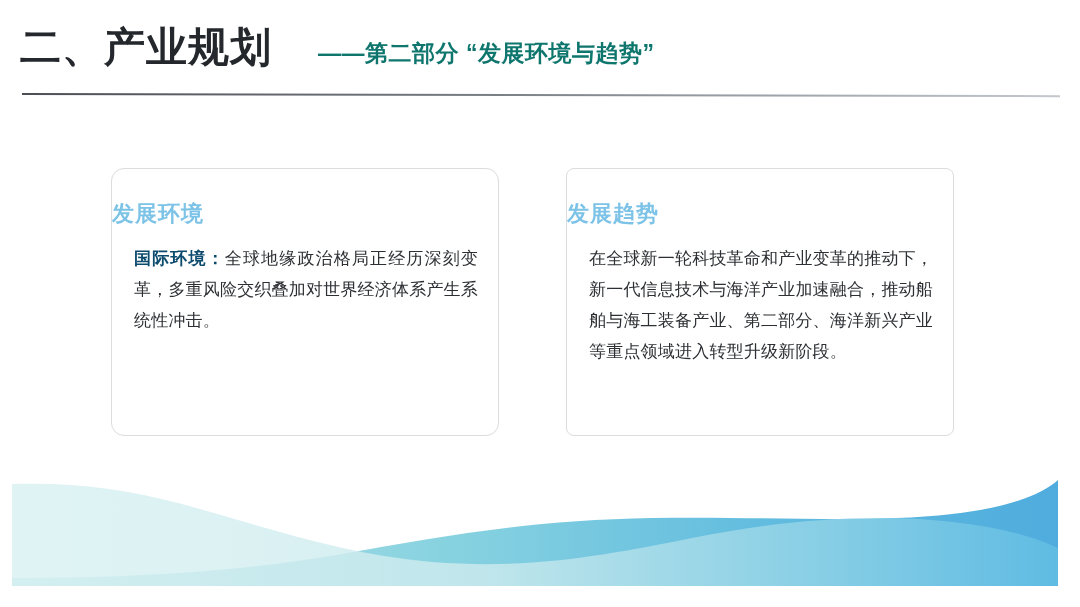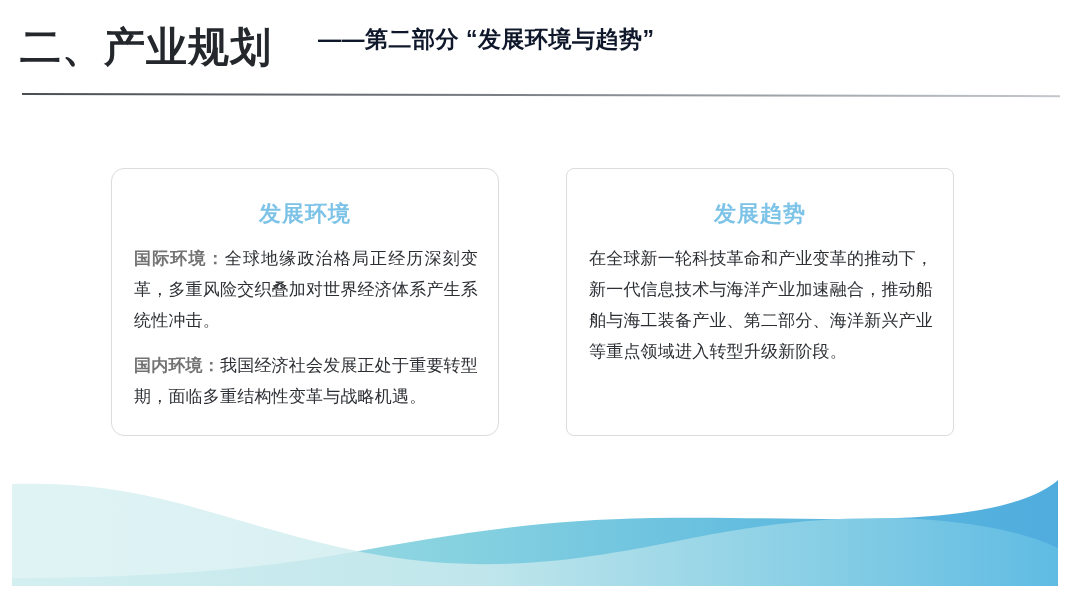--- a/index.html
+++ b/index.html
@@ -33,24 +33,24 @@
     font-size: 41px;
     font-weight: 900;
     letter-spacing: 1px;
     color: #24282c;
     line-height: 50px;
     white-space: nowrap;
   }
   .title-sub {
     position: absolute;
     left: 318px;
-    top: 22px;
+    top: 36px;
     font-size: 23px;
     font-weight: 700;
-    color: #0f172a;
+    color: #0f766e;
     line-height: 34px;
     white-space: nowrap;
     letter-spacing: 0.5px;
   }
   .header-rule {
     position: absolute;
     left: 22px;
     top: 93px;
     width: 1038px;
     height: 2px;
@@ -78,21 +78,21 @@
     background: #ffffff;
   }
   .card-left  { left: 111px; }
   .card-right { left: 566px; border-radius: 8px; }
 
   .card-heading {
     position: absolute;
     left: 0;
     top: 30px;
     width: 100%;
-    text-align: center;
+    text-align: left;
     font-size: 22px;
     font-weight: 700;
     color: #7cc3e7;
     letter-spacing: 1px;
   }
   .card-body {
     position: absolute;
     left: 22px;
     right: 20px;
     top: 74px;
@@ -101,21 +101,21 @@
     font-size: 17px;
     line-height: 31px;
     color: #2c2f33;
     text-align: justify;
     margin: 0 0 14px 0;
     letter-spacing: 0.2px;
   }
   .para:last-child { margin-bottom: 0; }
   .para-label {
     font-weight: 700;
-    color: #737373;
+    color: #0c4a6e;
   }
 
   
   .wave-wrap {
     position: absolute;
     left: 12px;
     top: 462px;
     width: 1046px;
     height: 124px;
   }
@@ -132,23 +132,20 @@
     <div class="header-rule"></div>
   </div>
 
   <div class="cards">
 
     <div class="card card-left">
       <div class="card-heading">发展环境</div>
       <div class="card-body">
         <p class="para">
           <span class="para-label">国际环境</span><span class="para-label">：</span><span>全球地缘政治格局正经历深刻变革，多重风险交织叠加对世界经济体系产生系统性冲击。</span>
-        </p>
-        <p class="para">
-          <span class="para-label">国内环境</span><span class="para-label">：</span><span>我国经济社会发展正处于重要转型期，面临多重结构性变革与战略机遇。</span>
         </p>
       </div>
     </div>
 
     <div class="card card-right">
       <div class="card-heading">发展趋势</div>
       <div class="card-body">
         <p class="para">
           <span>在全球新一轮科技革命和产业变革的推动下，新一代信息技术与海洋产业加速融合，推动船舶与海工装备产业、第二部分、海洋新兴产业等重点领域进入转型升级新阶段。</span>
         </p>

